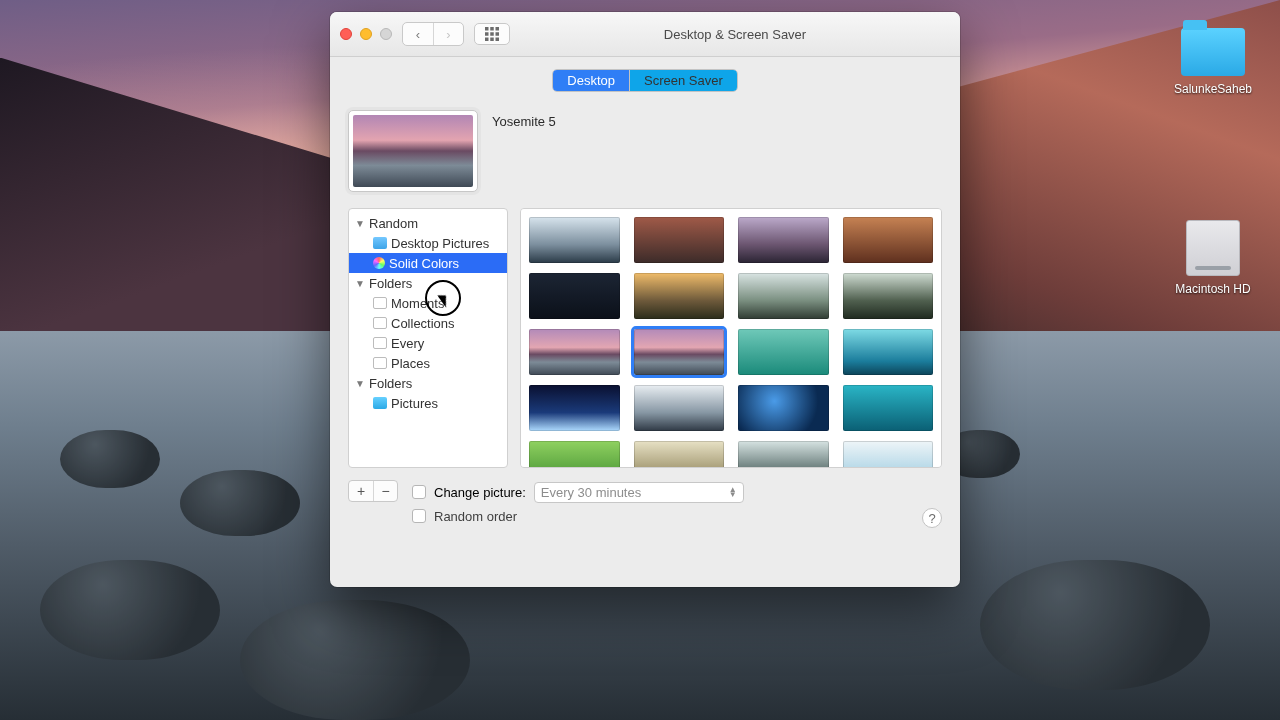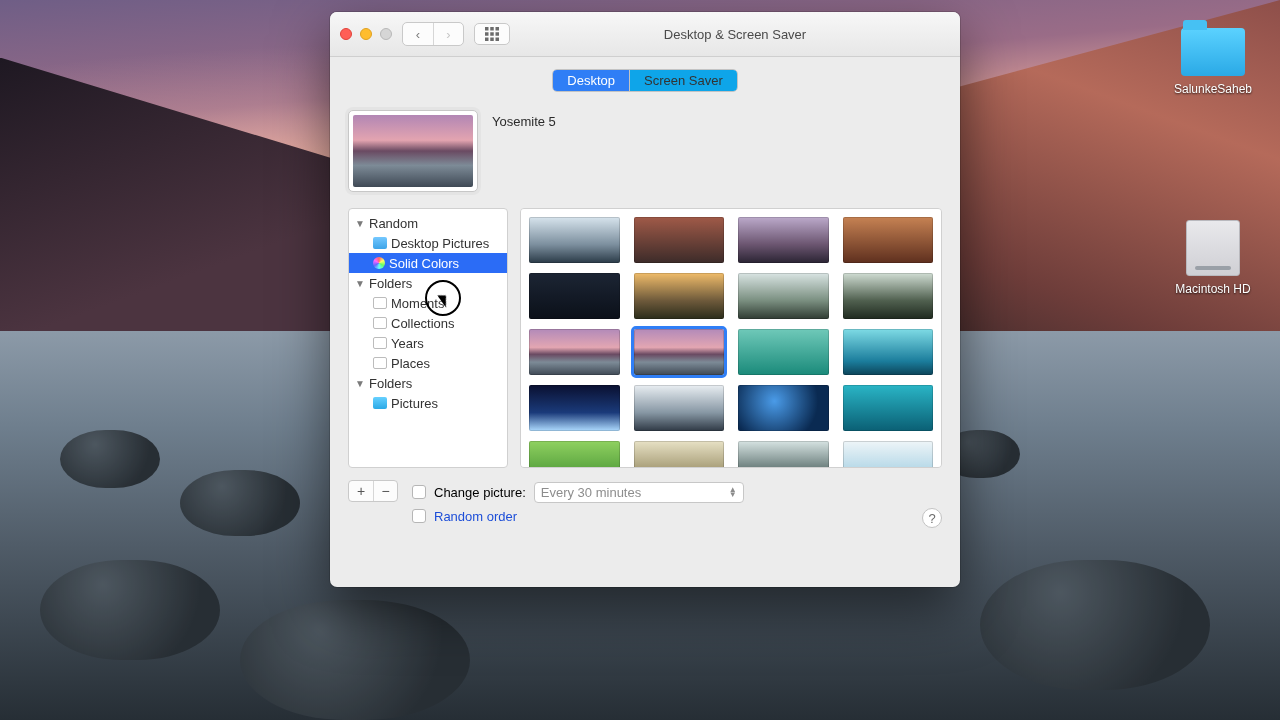--- a/index.html
+++ b/index.html
@@ -228,21 +228,21 @@
         <div class="tree-row child">
           <span class="row-icon ic-album"></span>
           <span>Moments</span>
         </div>
         <div class="tree-row child">
           <span class="row-icon ic-album"></span>
           <span>Collections</span>
         </div>
         <div class="tree-row child">
           <span class="row-icon ic-album"></span>
-          <span>Years</span>
+          <span>Every</span>
         </div>
         <div class="tree-row child">
           <span class="row-icon ic-album"></span>
           <span>Places</span>
         </div>
         <div class="tree-row">
           <span class="disclosure">▼</span>
           <span>Folders</span>
         </div>
         <div class="tree-row child">
@@ -287,21 +287,21 @@
           <div class="popup">
             <span>Every 30 minutes</span>
             <span class="arrows">
                 <span>▲</span>
                 <span>▼</span>
               </span>
           </div>
         </div>
         <div class="opt-row">
           <span class="checkbox"></span>
-          <span style="color:#1d4ed8">Random order</span>
+          <span style="color:#404040">Random order</span>
         </div>
       </div>
       <div class="help-btn">?</div>
     </div>
   </div>
 </div>
 
 <div class="cursor-overlay">
   <div class="ring"></div>
   <div class="arrow"></div>

